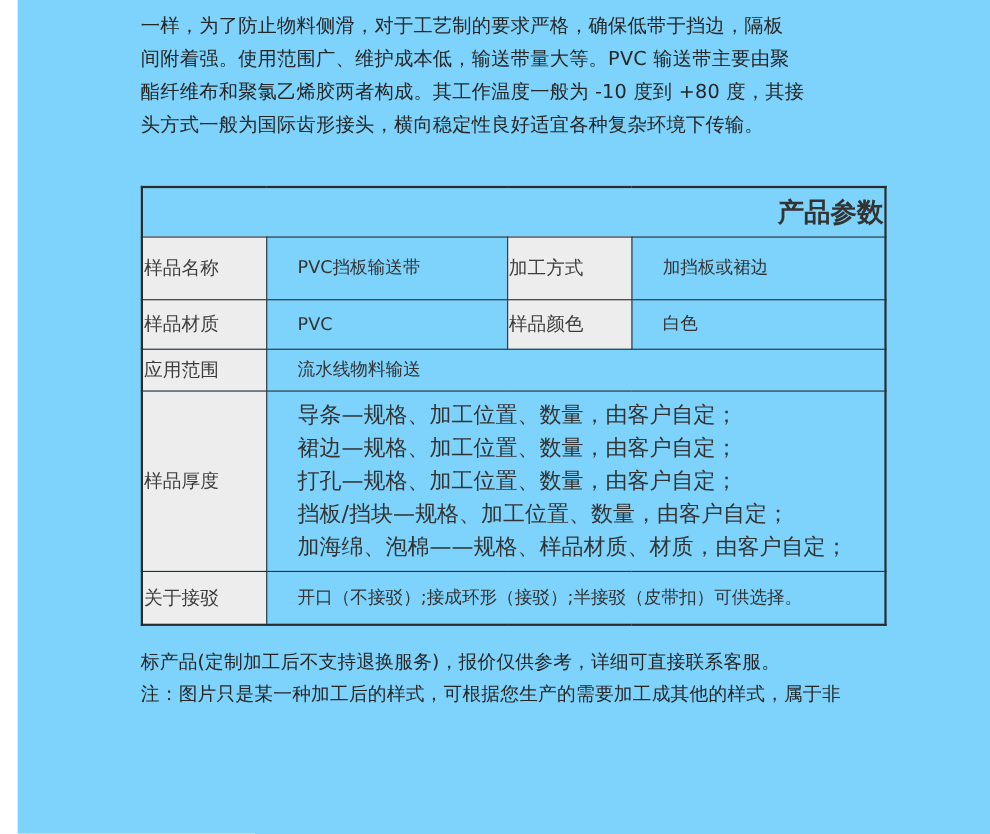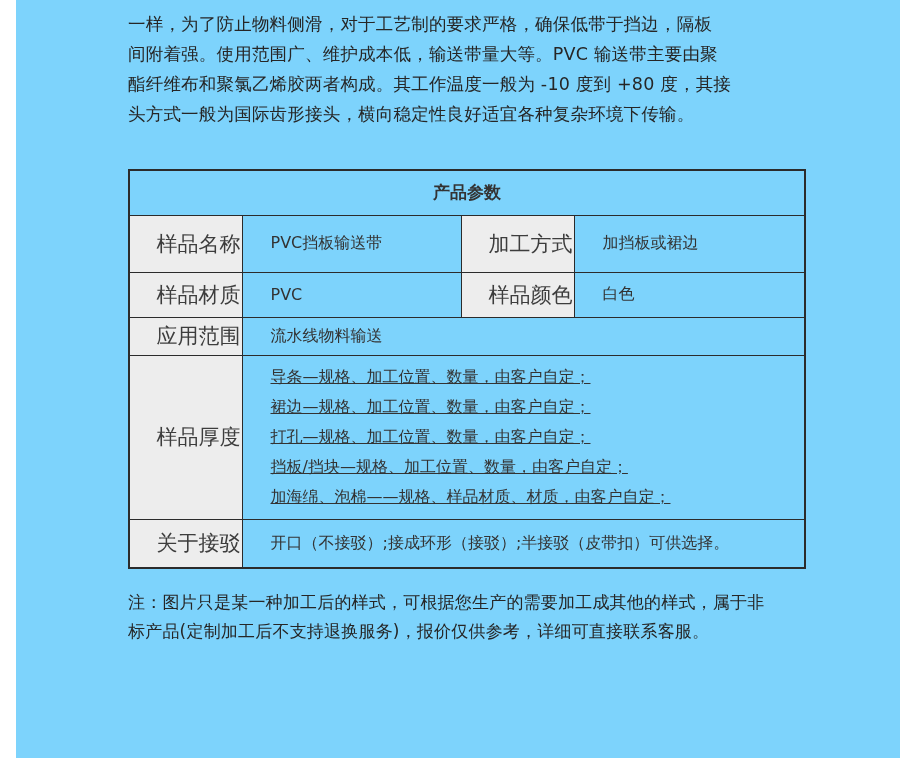--- a/index.html
+++ b/index.html
@@ -37,49 +37,48 @@
     border-collapse: collapse;
     table-layout: fixed;
     border: 2px solid #2b2b2b;
   }
   .params-table td {
     border: 1px solid #2b2b2b;
     vertical-align: middle;
   }
   .title-cell {
     height: 45px;
-    text-align: center;
-    font-size: 17px;
+    text-align: right;
+    font-size: 24px;
     font-weight: bold;
     color: #333333;
   }
   td.label {
     background: #ededed;
-    text-align: right;
-    font-size: 21px;
+    text-align: left;
+    font-size: 17px;
     color: #3d3d3d;
   }
   td.value {
     padding-left: 28px;
     font-size: 16px;
     color: #333333;
     text-align: left;
   }
   tr.r1 { height: 57px; }
   tr.r2 { height: 45px; }
   tr.r3 { height: 68px; }
   tr.r4 { height: 38px; }
   tr.r5 { height: 164px; }
   tr.r6 { height: 49px; }
   .proc-line {
-    font-size: 16px;
+    font-size: 20px;
     line-height: 30px;
     color: #333333;
     white-space: nowrap;
-    text-decoration: underline;
   }
   
   .note {
     margin-top: 19px;
   }
   .note-line {
     font-size: 17px;
     line-height: 29px;
     color: #262626;
     white-space: nowrap;
@@ -137,18 +136,18 @@
           </td>
         </tr>
         <tr class="r6">
           <td class="label">关于接驳</td>
           <td class="value" colspan="3">开口（不接驳）;接成环形（接驳）;半接驳（皮带扣）可供选择。</td>
         </tr>
       </tbody>
     </table>
 
     <div class="note">
+      <div class="note-line">标产品(定制加工后不支持退换服务)，报价仅供参考，详细可直接联系客服。</div>
       <div class="note-line">注：图片只是某一种加工后的样式，可根据您生产的需要加工成其他的样式，属于非</div>
-      <div class="note-line">标产品(定制加工后不支持退换服务)，报价仅供参考，详细可直接联系客服。</div>
     </div>
 
   </div>
 </div>
 
 </body></html>

